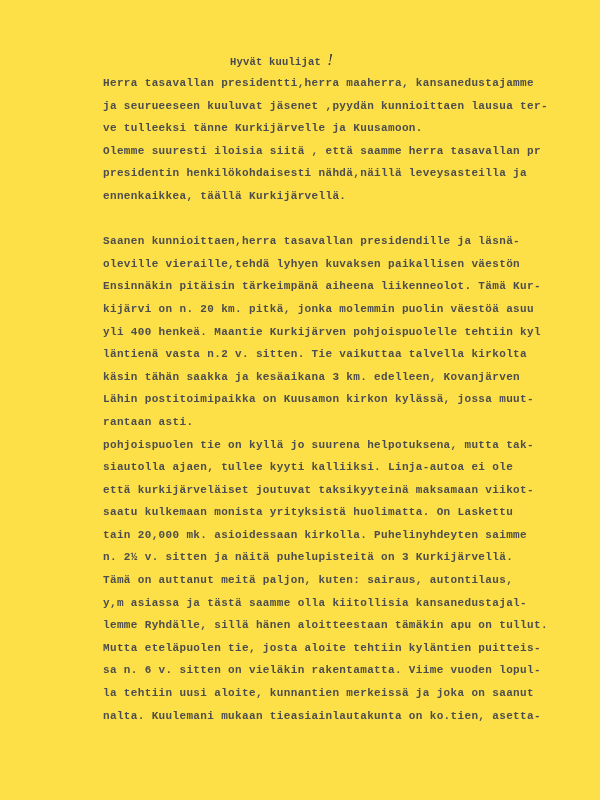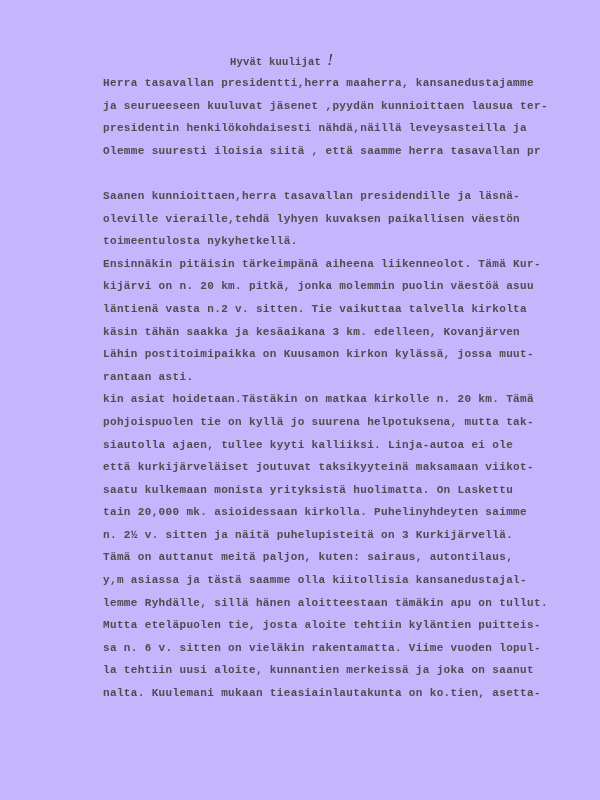--- a/index.html
+++ b/index.html
@@ -1,19 +1,19 @@
 <!DOCTYPE html>
 <html><head>
   <meta charset="utf-8">
   <style>
     html, body { margin: 0; padding: 0; background: #ffffff; }
     body { width: 600px; height: 800px; position: relative; overflow: hidden; }
     .page {
       position: absolute; left: 0; top: 0; width: 600px; height: 800px;
-      background: #c4b5fd;
+      background: #fde047;
     }
     .title {
       position: absolute; left: 230px; top: 52px;
       font-family: "Liberation Mono", "DejaVu Sans Mono", monospace;
       font-size: 10.5px; color: #4a4a4a; font-weight: bold; letter-spacing: 0.2px;
       white-space: pre;
     }
     .title .excl { font-family: "DejaVu Serif", serif; font-style: italic; font-weight: normal; font-size: 14px; color: #333; }
     .body {
       position: absolute; left: 103px; top: 72px; width: 480px;
@@ -26,35 +26,36 @@
   </style>
 </head>
 <body>
 
 <div class="page">
   <div class="title"><span>Hyvät kuulijat</span> <span class="excl">!</span></div>
   <div class="body" id="doc-body">
       <div>
         <div class="line">Herra tasavallan presidentti,herra maaherra, kansanedustajamme</div>
         <div class="line">ja seurueeseen kuuluvat jäsenet ,pyydän kunnioittaen lausua ter-</div>
+        <div class="line">ve tulleeksi tänne Kurkijärvelle ja Kuusamoon.</div>
+        <div class="line">Olemme suuresti iloisia siitä , että saamme herra tasavallan pr</div>
         <div class="line">presidentin henkilökohdaisesti nähdä,näillä leveysasteilla ja</div>
-        <div class="line">Olemme suuresti iloisia siitä , että saamme herra tasavallan pr</div>
+        <div class="line">ennenkaikkea, täällä Kurkijärvellä.</div>
       </div>
       <div class="gap"></div>
       <div>
         <div class="line">Saanen kunnioittaen,herra tasavallan presidendille ja läsnä-</div>
         <div class="line">oleville vieraille,tehdä lyhyen kuvaksen paikallisen väestön</div>
-        <div class="line">toimeentulosta nykyhetkellä.</div>
         <div class="line">Ensinnäkin pitäisin tärkeimpänä aiheena liikenneolot. Tämä Kur-</div>
         <div class="line">kijärvi on n. 20 km. pitkä, jonka molemmin puolin väestöä asuu</div>
+        <div class="line">yli 400 henkeä. Maantie Kurkijärven pohjoispuolelle tehtiin kyl</div>
         <div class="line">läntienä vasta n.2 v. sitten. Tie vaikuttaa talvella kirkolta</div>
         <div class="line">käsin tähän saakka ja kesäaikana 3 km. edelleen, Kovanjärven</div>
         <div class="line">Lähin postitoimipaikka on Kuusamon kirkon kylässä, jossa muut-</div>
         <div class="line">rantaan asti.</div>
-        <div class="line">kin asiat hoidetaan.Tästäkin on matkaa kirkolle n. 20 km. Tämä</div>
         <div class="line">pohjoispuolen tie on kyllä jo suurena helpotuksena, mutta tak-</div>
         <div class="line">siautolla ajaen, tullee kyyti kalliiksi. Linja-autoa ei ole</div>
         <div class="line">että kurkijärveläiset joutuvat taksikyyteinä maksamaan viikot-</div>
         <div class="line">saatu kulkemaan monista yrityksistä huolimatta. On Laskettu</div>
         <div class="line">tain 20,000 mk. asioidessaan kirkolla. Puhelinyhdeyten saimme</div>
         <div class="line">n. 2½ v. sitten ja näitä puhelupisteitä on 3 Kurkijärvellä.</div>
         <div class="line">Tämä on auttanut meitä paljon, kuten: sairaus, autontilaus,</div>
         <div class="line">y,m asiassa ja tästä saamme olla kiitollisia kansanedustajal-</div>
         <div class="line">lemme Ryhdälle, sillä hänen aloitteestaan tämäkin apu on tullut.</div>
         <div class="line">Mutta eteläpuolen tie, josta aloite tehtiin kyläntien puitteis-</div>

